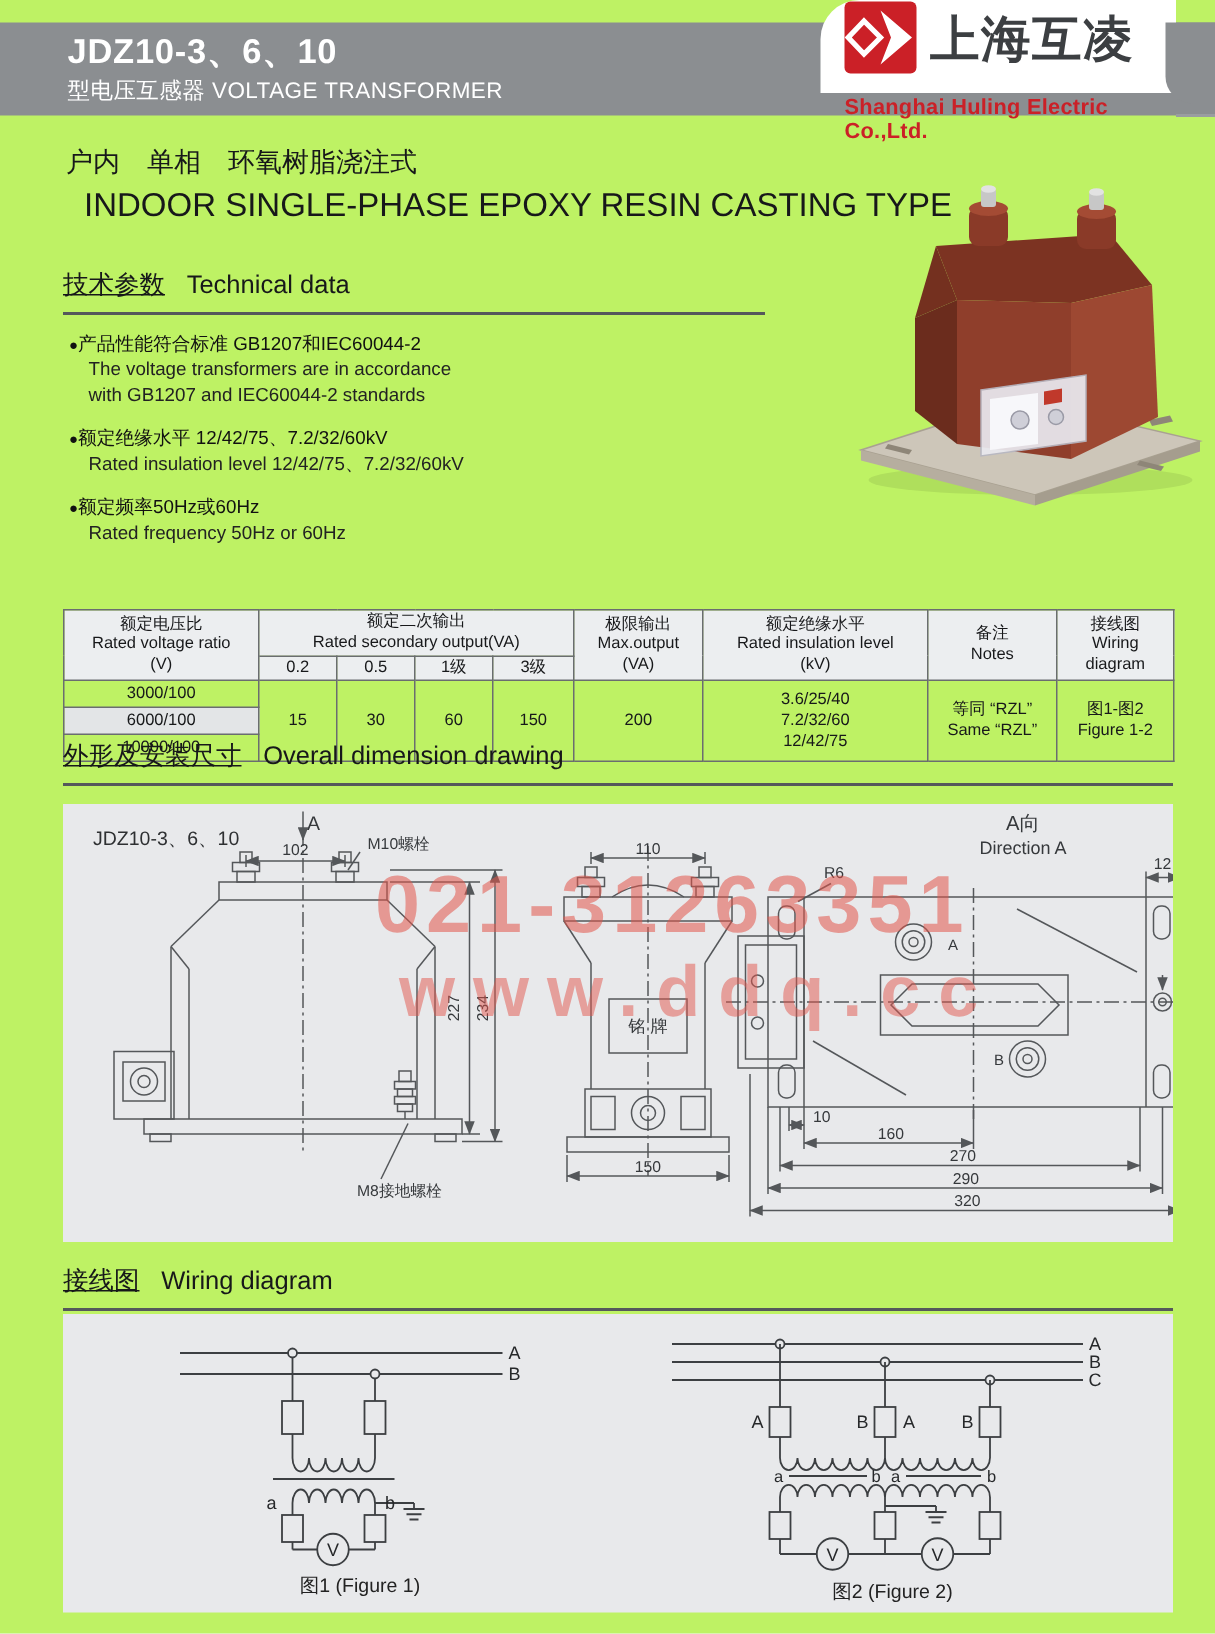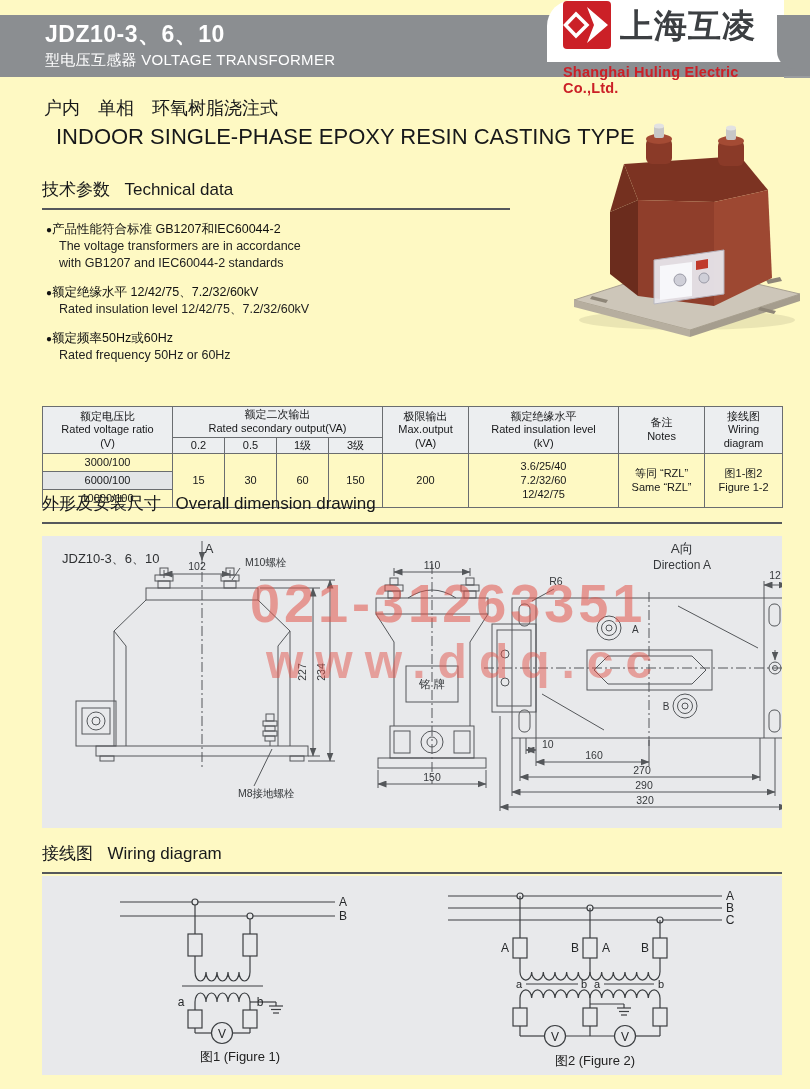--- a/index.html
+++ b/index.html
@@ -1,16 +1,16 @@
 <!DOCTYPE html>
 <html><head>
 <meta charset="utf-8">
 <style>
   html,body{margin:0;padding:0;background:#f2f2f2;}
-  .page{position:relative;width:810px;height:1089px;margin:0 auto;background:#fef9c3;
+  .page{position:relative;width:810px;height:1089px;margin:0 auto;background:#bef264;
         overflow:hidden;font-family:"Liberation Sans",sans-serif;color:#17181a;}
 
   
   .banner{position:absolute;left:0;top:15px;width:810px;height:62px;background:#8b8e91;}
   .banner-text{position:absolute;left:45px;top:6px;color:#ffffff;}
   .banner-text h1{margin:0;font-size:23px;font-weight:bold;letter-spacing:.5px;line-height:1.2;}
   .banner-sub{font-size:15px;margin-top:2px;letter-spacing:.3px;}
   .logo-card{position:absolute;left:547px;top:0;width:237px;height:62px;background:#ffffff;
              border-top-left-radius:26px;}
   .logo-row{display:flex;align-items:center;gap:9px;padding:1px 0 0 16px;}
@@ -22,21 +22,21 @@
                 border-bottom-left-radius:18px;}
   .brand-rule{position:absolute;right:0;top:76px;width:26px;height:2px;background:#9a9da0;}
 
   
   .intro{position:absolute;left:44px;top:96px;}
   .intro-cn{font-size:18px;white-space:pre-wrap;}
   .intro-en{font-size:22px;margin-top:4px;margin-left:12px;}
 
   
   .sec-heading{position:absolute;left:42px;border-bottom:2px solid #55585b;padding-bottom:7px;}
-  .sec-heading .cn{font-size:17px;}
+  .sec-heading .cn{font-size:17px;text-decoration:underline;}
   .sec-heading .en{font-size:17px;margin-left:10px;}
   #tech-heading{top:178px;width:468px;}
   #dim-heading{top:492px;width:740px;}
   #wire-heading{top:842px;width:740px;}
 
   
   .bullets{position:absolute;left:46px;top:221px;width:430px;}
   .bullet{margin-bottom:12px;}
   .bullet-cn{font-size:12.5px;color:#111;}
   .bullet-cn::before{content:"\25CF ";font-size:10px;}

